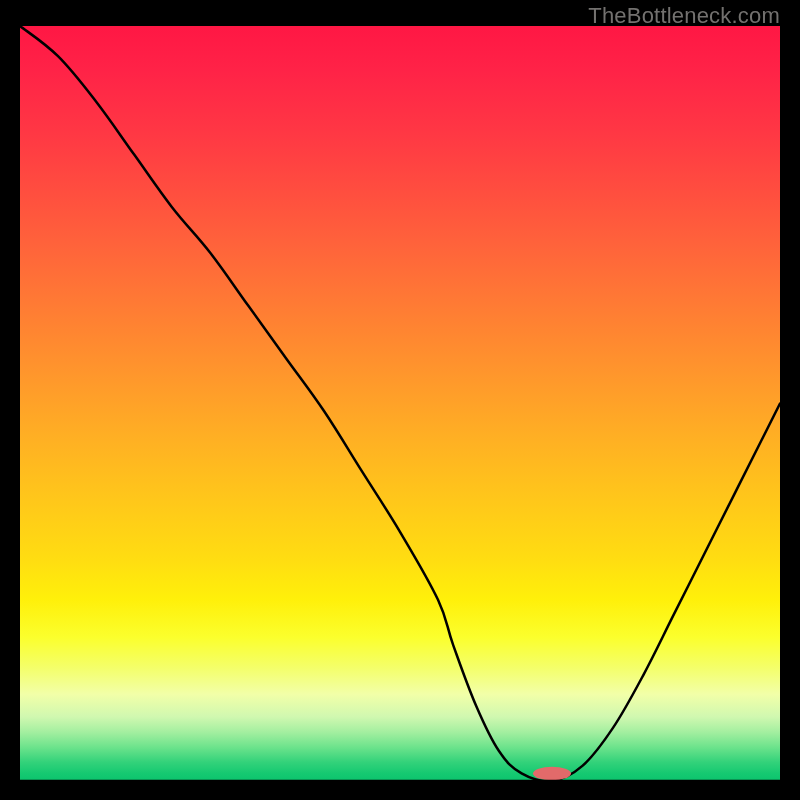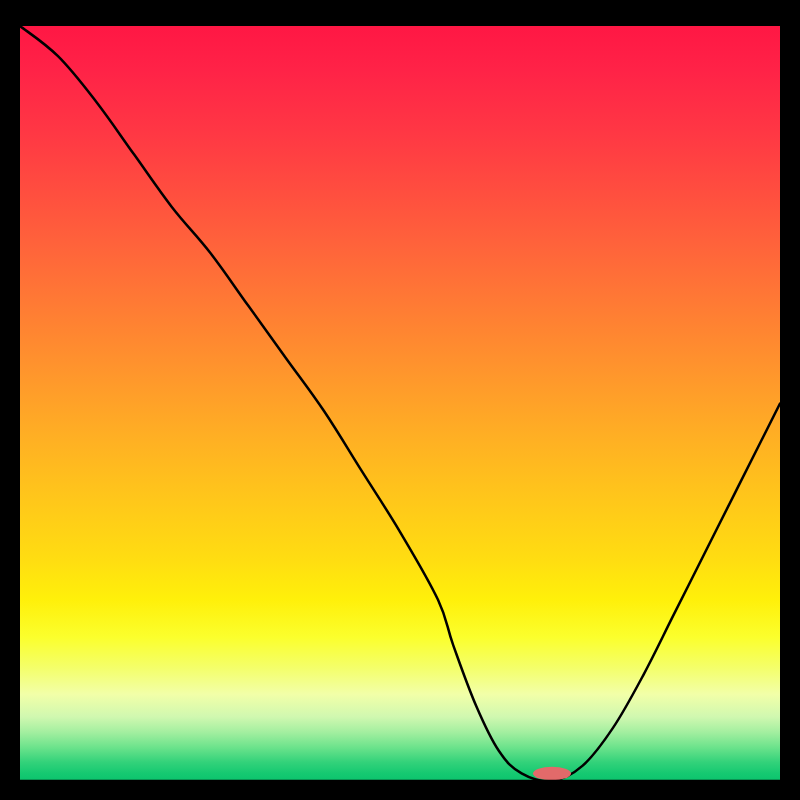--- a/index.html
+++ b/index.html
@@ -54,13 +54,14 @@
           <stop offset="97.5%" stop-color="#33d27a"></stop>
           <stop offset="99%" stop-color="#15c971"></stop>
           <stop offset="100%" stop-color="#0cc46d"></stop>
         </linearGradient>
     </defs>
     <rect id="bg-rect" fill="url(#bg-grad)" x="20" y="26" width="760" height="755"></rect>
     <path id="curve" fill="none" stroke="#000" stroke-width="2.5" stroke-linejoin="round" stroke-linecap="round" d="M 20 26 C 26.84 31.436000000000007 44.32 42.610000000000035 58 56.20000000000003 C 71.68 69.79000000000002 82.32 83.83299999999998 96 101.49999999999999 C 109.68 119.16699999999999 120.32 135.324 134 154.35000000000002 C 147.68 173.37600000000003 158.32 189.533 172 207.2 C 185.68 224.867 196.32 234.83300000000003 210 252.50000000000003 C 223.68 270.16700000000003 234.32 286.32400000000007 248 305.35 C 261.68 324.376 272.32 339.1739999999999 286 358.19999999999993 C 299.68 377.22599999999994 310.32 390.66499999999996 324 411.05 C 337.68 431.43500000000006 348.32 449.7060000000001 362 471.45000000000005 C 375.68 493.194 386.32 508.7469999999999 400 531.8499999999999 C 413.68 554.9529999999999 428.42400000000004 579.415 438.00000000000006 599.8 C 447.5760000000001 620.185 446.36 626.0740000000001 453.2 645.1 C 460.03999999999996 664.126 467.792 686.474 476 705.5 C 484.208 724.526 490.592 738.569 498.8 750.8 C 507.00800000000004 763.031 512.024 768.014 521.6 773.45 C 531.176 778.8860000000001 541.056 782.359 552 781 C 562.944 779.641 571.456 775.413 582.4 765.9 C 593.3439999999999 756.387 601.8560000000001 744.458 612.8000000000001 728.15 C 623.744 711.842 632.256 695.685 643.1999999999999 675.3 C 654.1439999999999 654.915 662.6560000000001 636.644 673.6 614.9 C 684.544 593.156 693.056 576.244 704 554.5 C 714.944 532.756 723.456 515.844 734.4 494.1 C 745.3439999999999 472.35600000000005 756.592 450.00800000000004 764.8 433.70000000000005 C 773.0079999999999 417.39200000000005 777.264 408.93600000000004 780 403.5"></path>
     <ellipse id="marker" cx="552" cy="773.45" rx="19" ry="6.795000000000001" fill="#e26a6a"></ellipse>
     <line id="baseline" stroke="#000" stroke-width="2.5" x1="20" x2="780" y1="781" y2="781"></line>
   </svg>
+  <div class="wm">TheBottleneck.com</div>
 </div>
 
 </body></html>

